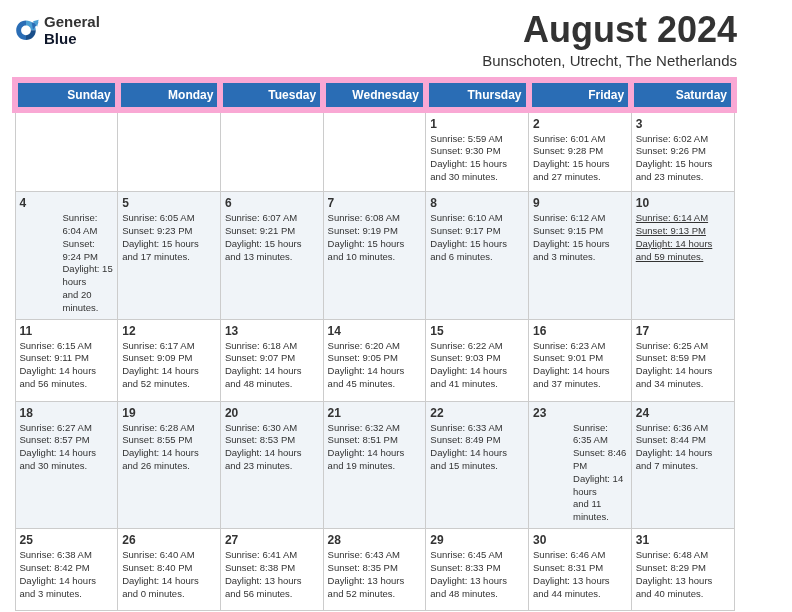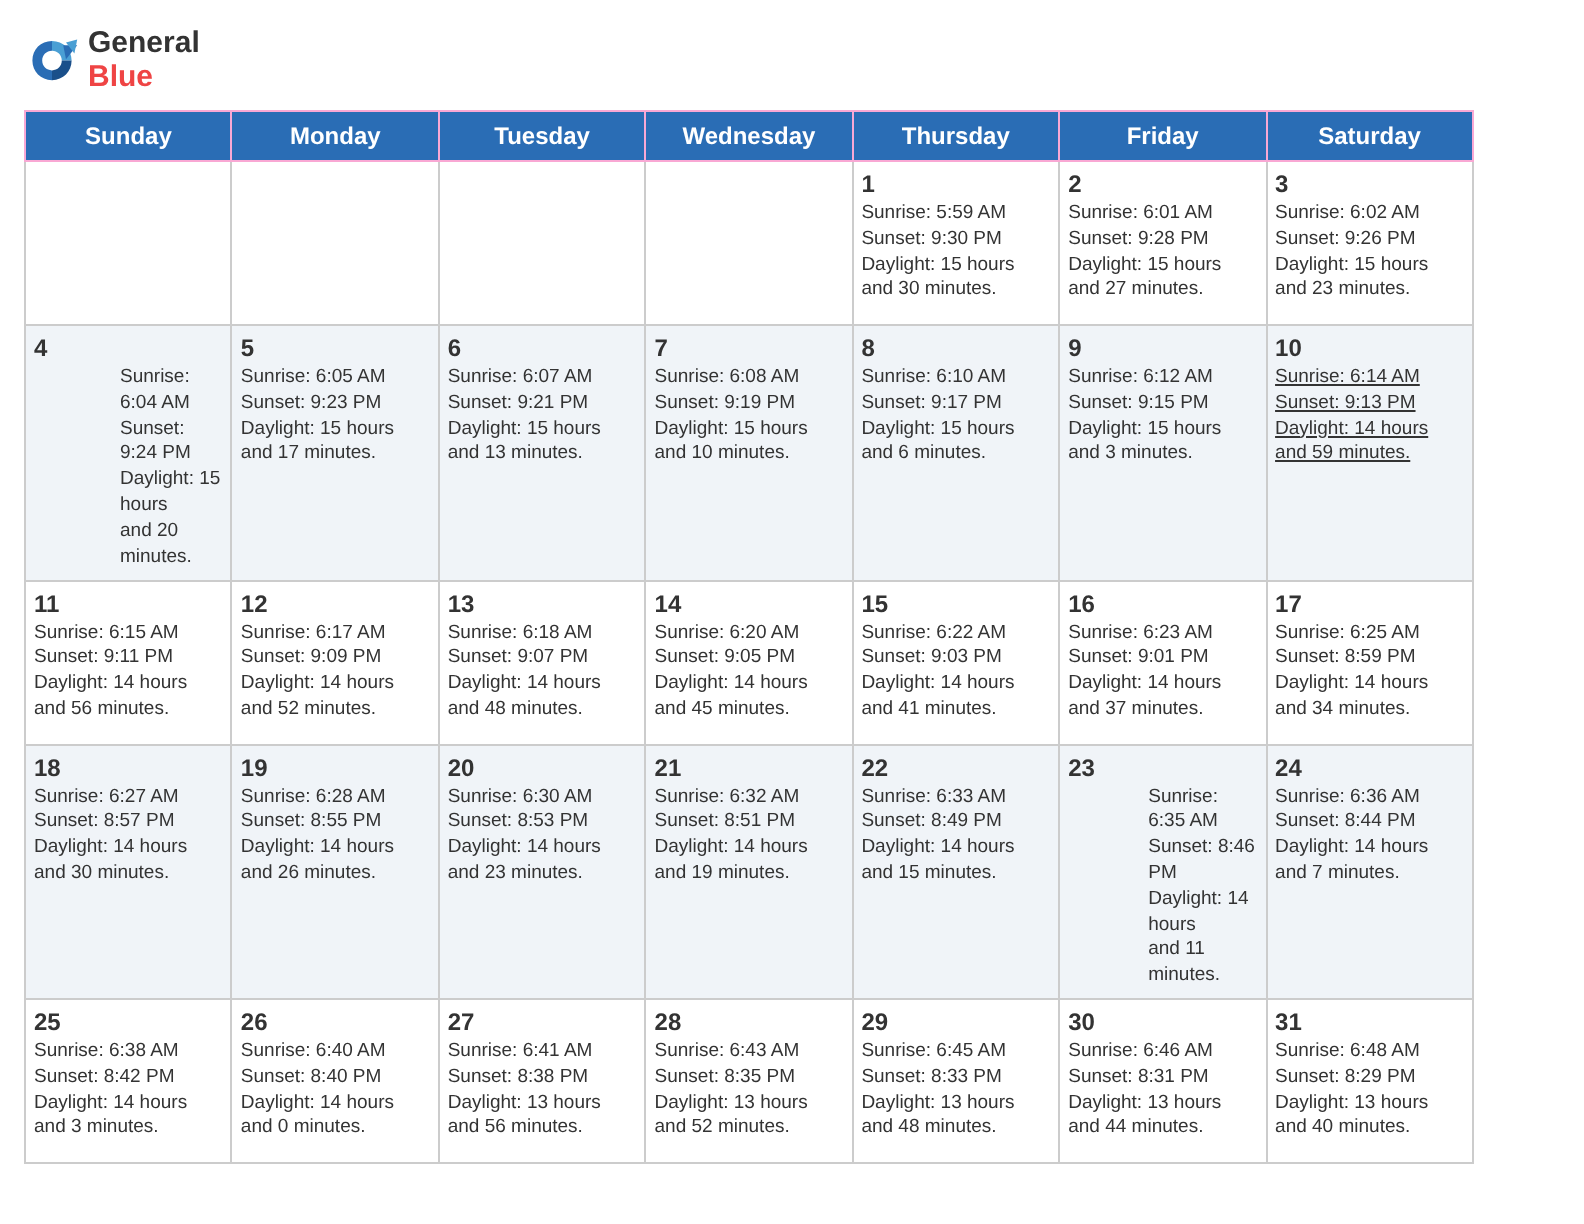--- a/index.html
+++ b/index.html
@@ -31,21 +31,21 @@
       line-height: 1.1;
     }
     .logo-general {
       font-size: 15px;
       font-weight: bold;
       color: #333;
     }
     .logo-blue {
       font-size: 15px;
       font-weight: bold;
-      color: #ef4444;
+      color: #0f172a;
     }
     .logo-icon {
       width: 28px;
       height: 28px;
       margin-right: 4px;
     }
     .title-block {
       text-align: right;
     }
     .month-title {
@@ -63,22 +63,22 @@
       width: 100%;
       border-collapse: collapse;
       table-layout: fixed;
     }
     .calendar-table th {
       background: #2a6db5;
       color: #fff;
       font-size: 12px;
       font-weight: bold;
       padding: 5px 4px;
-      text-align: center;
-      border: 1px solid #f9a8d4;
+      text-align: right;
+      border: 6px solid #f9a8d4;
     }
     .calendar-table td {
       border: 1px solid #ccc;
       vertical-align: top;
       padding: 4px 4px 4px 4px;
       font-size: 10px;
       color: #333;
       height: 82px;
       background: #fff;
     }
@@ -121,20 +121,24 @@
         <path d="M20 5 L20 12 C24 12 27 15 27 19 L34 19 C34 11 28 5 20 5Z" fill="#4a9fd4"></path>
         <path d="M20 19 L27 19 C27 23 24 26 20 26 L20 33 C28 33 34 27 34 19Z" fill="#1a4f8a"></path>
         <polygon points="28,8 38,8 30,18" fill="#2a6db5"></polygon>
         <polygon points="30,6 38,4 36,14" fill="#4a9fd4"></polygon>
       </svg>
       <div class="logo-text">
         <span class="logo-general">General</span>
         <span class="logo-blue">Blue</span>
       </div>
     </div>
+    <div class="title-block">
+      <div class="month-title">August 2024</div>
+      <div class="location-title">Bunschoten, Utrecht, The Netherlands</div>
+    </div>
   </div>
 
   <table class="calendar-table">
     <thead>
       <tr>
         <th>Sunday</th>
         <th>Monday</th>
         <th>Tuesday</th>
         <th>Wednesday</th>
         <th>Thursday</th>

